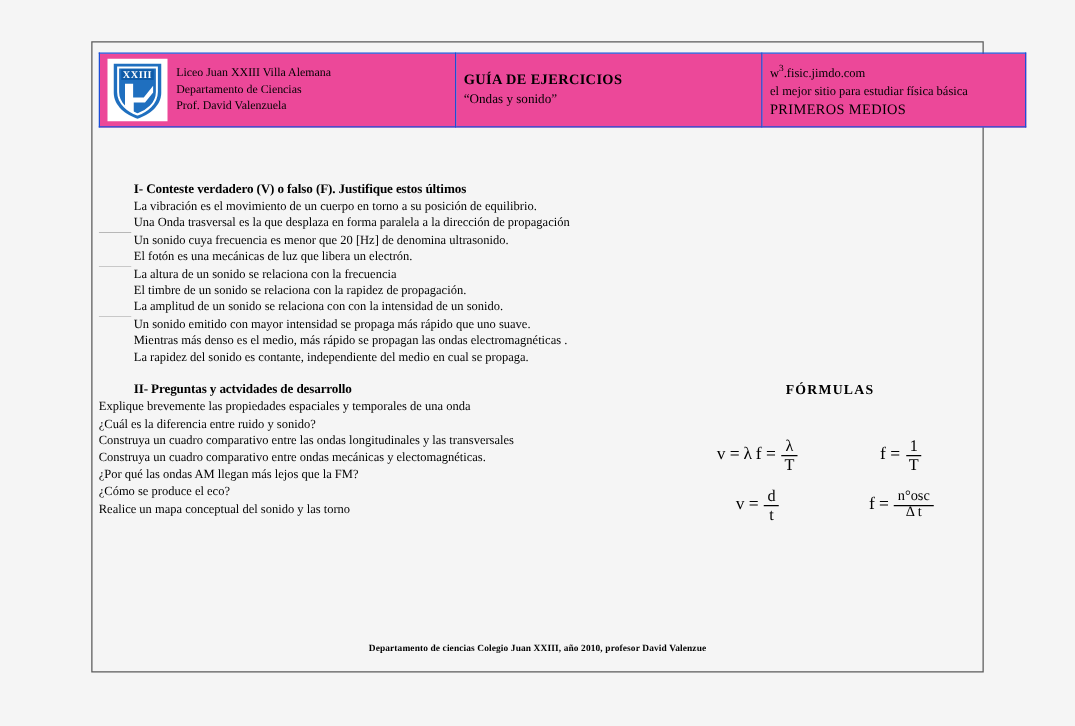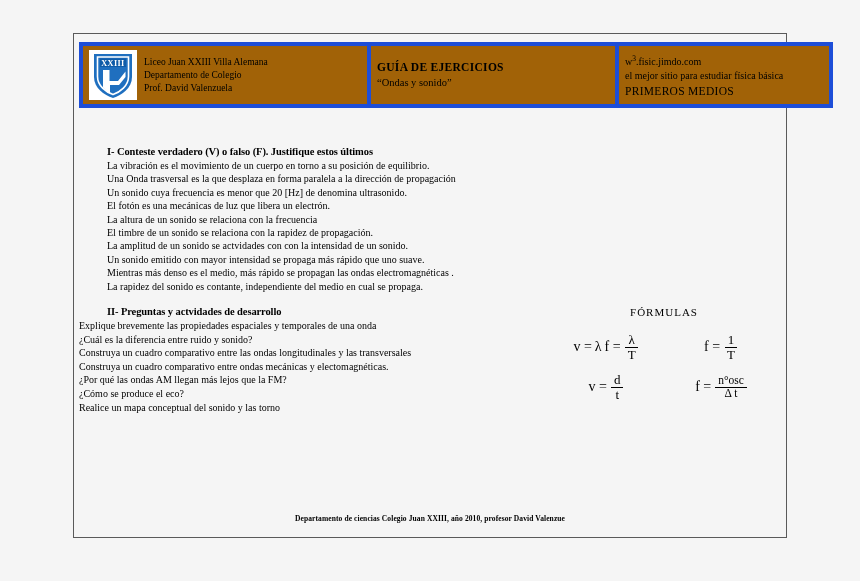--- a/index.html
+++ b/index.html
@@ -30,24 +30,24 @@
   
   .header-table {
     position: absolute;
     left: 5px;
     top: 8px;
     width: 702px;
     border-collapse: collapse;
     table-layout: fixed;
   }
   .header-table td {
-    border: 4px solid #1d4ed8;
+    border: 1px solid #1d4ed8;
     vertical-align: middle;
     padding: 4px 6px;
-    background: #a16207;
+    background: #ec4899;
   }
   .hdr-left   { width: 272px; }
   .hdr-center { width: 232px; text-align: left; }
   .hdr-right  { width: 198px; }
 
   .brand-row {
     display: flex;
     align-items: center;
     gap: 7px;
   }
@@ -150,21 +150,22 @@
   .formulas {
     position: absolute;
     left: 470px;
     top: 160px;
     width: 230px;
     text-align: center;
   }
   .formulas-title {
     font-size: 11px;
     letter-spacing: 1px;
-    margin-bottom: 14px;
+    margin-bottom: 31px;
+    font-weight: bold;
   }
   .formula-grid {
     display: grid;
     grid-template-columns: 1fr 1fr;
     row-gap: 10px;
     font-size: 14px;
   }
   .fcell {
     display: flex;
     align-items: center;
@@ -218,21 +219,21 @@
             <svg width="48" height="50" viewBox="0 0 48 50">
               <path d="M5 4 H43 V27 C43 38 33 45 24 48 C15 45 5 38 5 27 Z" fill="#1f6fbf"></path>
               <path d="M8.5 7 H39.5 V26.5 C39.5 36 31 42 24 44.6 C17 42 8.5 36 8.5 26.5 Z" fill="none" stroke="#ffffff" stroke-width="1.6"></path>
               <rect x="11" y="8.5" width="26" height="8.5" fill="#0f5ba8"></rect>
               <text x="24" y="15.6" font-family="'Liberation Serif',serif" font-size="8.2" font-weight="bold" fill="#ffffff" text-anchor="middle" letter-spacing="0.4">XXIII</text>
               <path d="M14 20 h6.5 v11 h8.5 l7.5 -9.5 v5.5 l-6.5 8 h-9 v8.5 q-4 -2.4 -7 -6 Z" fill="#ffffff"></path>
             </svg>
           </div>
           <div class="school-lines">
             <div>Liceo Juan XXIII Villa Alemana</div>
-            <div>Departamento de Colegio</div>
+            <div>Departamento de Ciencias</div>
             <div>Prof. David Valenzuela</div>
           </div>
         </div>
       </td>
 
       <td class="hdr-center">
         <div class="guide-title">GUÍA DE EJERCICIOS</div>
         <div class="guide-sub">“Ondas y sonido”</div>
       </td>
 
@@ -276,21 +277,21 @@
           <span class="tf-text">La altura de un sonido se relaciona con la frecuencia</span>
           <span class="tf-fill"></span>
         </li>
         <li class="tf-row">
           <span class="tf-blank"></span>
           <span class="tf-text">El timbre de un sonido se relaciona con la rapidez de propagación.</span>
           <span class="tf-fill"></span>
         </li>
         <li class="tf-row">
           <span class="tf-blank"></span>
-          <span class="tf-text">La amplitud de un sonido se actvidades con con la intensidad de un sonido.</span>
+          <span class="tf-text">La amplitud de un sonido se relaciona con con la intensidad de un sonido.</span>
           <span class="tf-fill"></span>
         </li>
         <li class="tf-row">
           <span class="tf-blank"></span>
           <span class="tf-text">Un sonido emitido con mayor intensidad se propaga más rápido que uno suave.</span>
           <span class="tf-fill"></span>
         </li>
         <li class="tf-row">
           <span class="tf-blank"></span>
           <span class="tf-text">Mientras más denso es el medio, más rápido se propagan las ondas electromagnéticas .</span>

